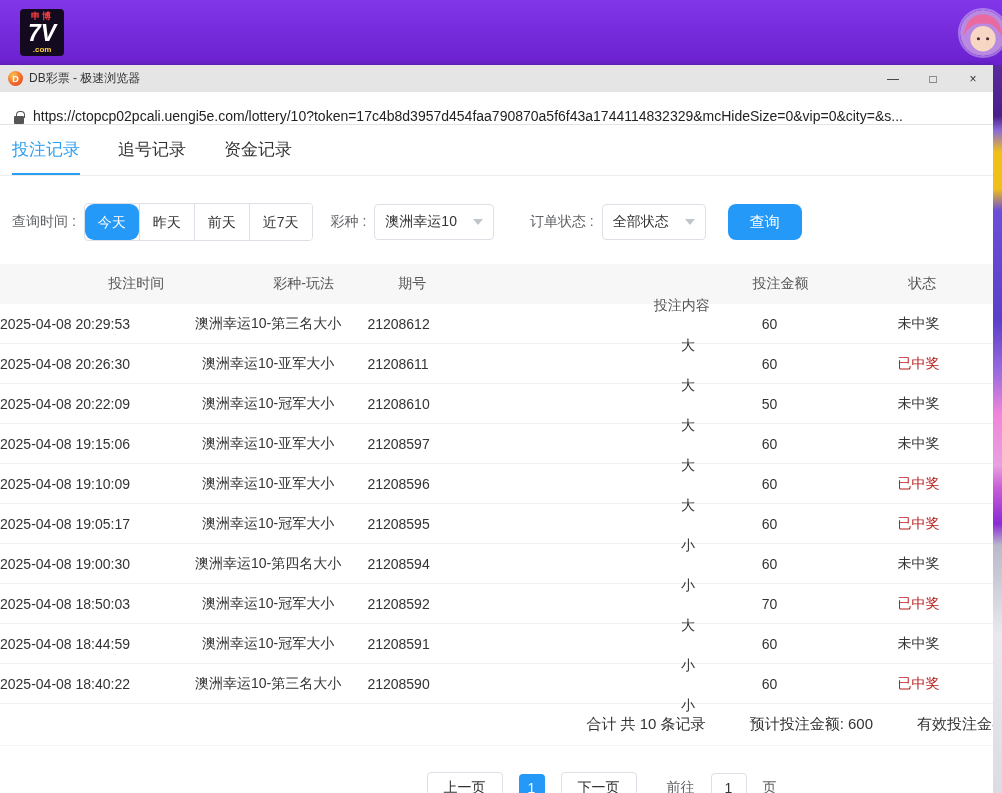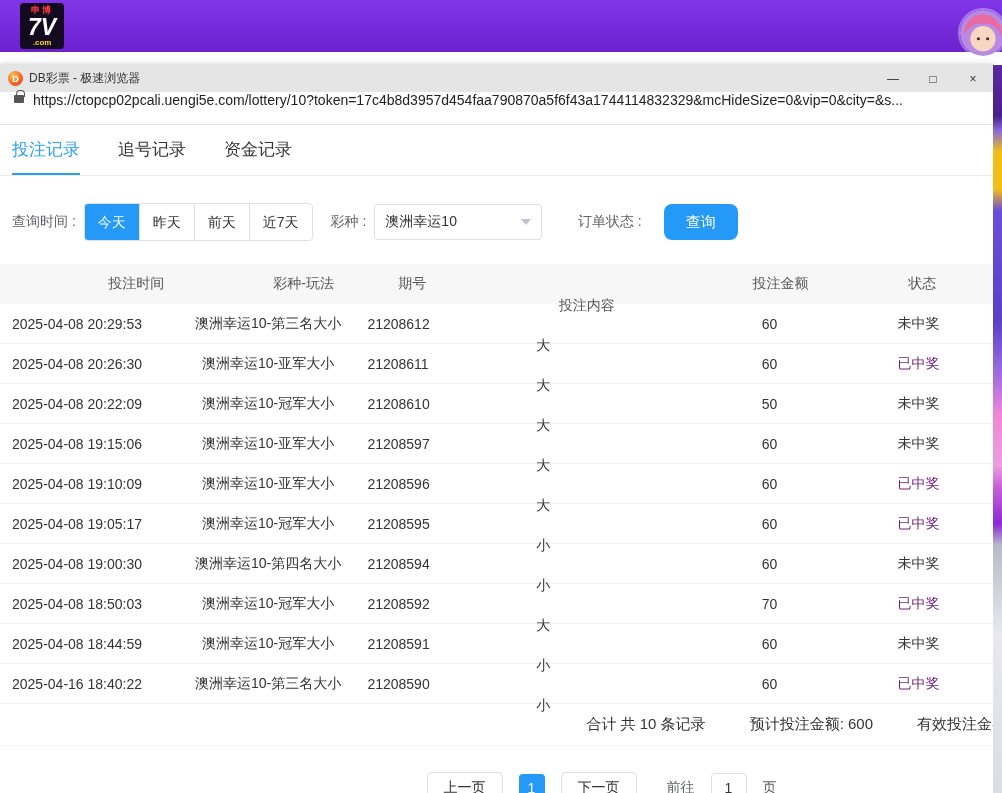--- a/index.html
+++ b/index.html
@@ -1,69 +1,69 @@
 <!DOCTYPE html>
 <html><head>
 <meta charset="utf-8">
 <style>
   *{margin:0;padding:0;box-sizing:border-box;}
   html,body{width:1002px;height:793px;}
   body{overflow:hidden;position:relative;background:#fff;font-family:"Liberation Sans","DejaVu Sans",sans-serif;}
 
   
-  .topbar{height:52px;background:linear-gradient(180deg,#8136e8,#6b21cf);display:flex;align-items:center;padding-left:20px;position:relative;}
+  .topbar{height:65px;background:linear-gradient(180deg,#8136e8,#6b21cf);display:flex;align-items:center;padding-left:20px;position:relative;}
   .logo{background:#140a20;border-radius:4px;padding:3px 8px 2px;text-align:center;line-height:1.05;cursor:pointer;}
   .logo-top{font-size:9px;color:#ff4040;font-weight:bold;letter-spacing:2px;}
   .logo-main{font-size:23px;font-weight:bold;font-style:italic;color:#fff;}
   .logo-sub{font-size:8px;color:#ffd23f;font-weight:bold;}
   .main-nav{display:flex;margin-left:14px;}
   .nav-item{color:#fff;font-weight:bold;font-size:15px;padding:0 16px;margin:0 7px;cursor:pointer;text-decoration:none;}
   .nav-item.hl{color:#b8cf3e;}
   .avatar{position:absolute;right:-6px;top:8px;width:50px;height:50px;border-radius:50%;overflow:hidden;cursor:pointer;border:2px solid rgba(255,255,255,.35);}
 
   
   .browser{position:absolute;left:0;top:65px;width:993px;height:728px;background:#fff;display:flex;flex-direction:column;box-shadow:0 0 6px rgba(0,0,0,.25);}
   .titlebar{height:27px;background:#e5e5e6;display:flex;align-items:center;padding-left:8px;font-size:12px;color:#333;flex:0 0 auto;}
   .favicon{width:15px;height:15px;border-radius:50%;background:radial-gradient(circle at 35% 30%,#ffc14d,#f26a2a 55%,#d43a1f);color:#fff;font-size:9px;font-weight:bold;display:flex;align-items:center;justify-content:center;margin-right:6px;}
   .win-controls{margin-left:auto;display:flex;}
   .win-btn{width:40px;height:27px;display:flex;align-items:center;justify-content:center;font-size:12px;color:#333;background:none;border:none;cursor:pointer;font-family:inherit;}
-  .addressbar{height:33px;background:#fff;border-bottom:1px solid #e3e3e3;display:flex;align-items:flex-start;padding:0 12px;font-size:14px;color:#222;flex:0 0 auto;cursor:text;}
+  .addressbar{height:33px;background:#fff;border-bottom:1px solid #e3e3e3;display:flex;align-items:flex-end;padding:0 12px;font-size:14px;color:#222;flex:0 0 auto;cursor:text;}
   .lock{width:10px;height:8px;background:#555;border-radius:1px;position:relative;margin:3px 9px 0 2px;flex:0 0 auto;}
   .lock::before{content:"";position:absolute;top:-5px;left:1.5px;width:7px;height:6px;border:1.5px solid #555;border-bottom:none;border-radius:4px 4px 0 0;}
   .url{white-space:nowrap;overflow:hidden;}
 
   
   .content{flex:1;background:#fff;overflow:hidden;}
   .tabs{display:flex;padding-left:12px;border-bottom:1px solid #ececec;height:51px;align-items:flex-end;}
   .tab{font-size:17px;color:#333;padding-bottom:14px;margin-right:38px;cursor:pointer;}
   .tab.active{color:#2b9ff2;border-bottom:2px solid #2b9ff2;padding-bottom:12px;}
 
   .filter-row{display:flex;align-items:center;margin:27px 0 0 12px;font-size:14px;color:#606266;}
   .btn-group{display:flex;border:1px solid #dcdfe6;border-radius:4px;overflow:hidden;margin:0 18px 0 8px;background:#fff;}
   .seg{padding:0 13px;height:36px;line-height:34px;font-size:14px;color:#333;background:#fff;border:none;border-left:1px solid #dcdfe6;cursor:pointer;font-family:inherit;}
   .seg:first-child{border-left:none;}
-  .seg.active{background:#2599f8;color:#fff;}
-  .select{display:flex;align-items:center;border:1px solid #dcdfe6;border-radius:4px;height:36px;padding:0 10px;margin-left:8px;color:#333;cursor:pointer;background:#fff;gap:48px;}
+  .seg.active{background:#2599f8;color:#fff;border-radius:9px;}
+  .select{display:flex;align-items:center;border:1px solid #dcdfe6;border-radius:4px;height:36px;padding:0 10px;margin-left:8px;color:#333;cursor:pointer;background:#fff;}
   .select .val{margin-right:16px;}
   .caret{width:0;height:0;border-left:5px solid transparent;border-right:5px solid transparent;border-top:6px solid #c0c4cc;}
   .lbl-status{margin-left:36px;}
   .search-btn{margin-left:22px;width:74px;height:36px;background:#2599f8;color:#fff;border:none;border-radius:8px;font-size:15px;cursor:pointer;font-family:inherit;}
 
   .table{margin-top:23px;font-size:14px;color:#333;}
   .thead{display:flex;height:40px;align-items:center;background:#f7f7f8;color:#555;}
   .trow{display:flex;height:40px;align-items:center;border-bottom:1px solid #f1f1f1;}
   .cell{overflow:hidden;white-space:nowrap;}
-  .c0{width:17%;text-align:left;padding-left:12px;}
+  .c0{width:17%;text-align:left;}
   .thead .c0{text-align:center;padding-left:15px;margin-left:48px;}
   .c1{width:20%;text-align:center;}
   .c2{width:17%;}
-  .c3{width:16%;text-align:left;margin-top:44px;}
+  .c3{width:16%;text-align:right;margin-top:44px;}
   .c4{width:15%;text-align:center;}
   .c5{width:15%;text-align:center;}
-  .c5.won{color:#701a75;}
+  .c5.won{color:#b91c1c;}
 
   .summary{display:flex;justify-content:flex-end;align-items:center;height:42px;font-size:15px;color:#333;gap:44px;white-space:nowrap;overflow:hidden;border-bottom:1px solid #f6f6f6;padding-left:32px;}
   .summary .last{margin-right:-14px;}
 
   .pagination{display:flex;align-items:center;justify-content:center;margin-top:26px;gap:16px;font-size:14px;color:#606266;transform:translateX(105px);}
   .page-btn{height:32px;padding:0 16px;border:1px solid #dcdfe6;border-radius:4px;background:#fff;color:#333;font-size:14px;cursor:pointer;font-family:inherit;}
   .page-cur{width:26px;height:28px;background:#2599f8;color:#fff;border-radius:4px;display:flex;align-items:center;justify-content:center;cursor:pointer;}
   .goto-label{margin-left:14px;}
   .goto-input{width:36px;height:30px;border:1px solid #dcdfe6;border-radius:4px;text-align:center;font-size:14px;color:#333;font-family:inherit;}
 
@@ -129,20 +129,24 @@
             <button class="seg">昨天</button>
             <button class="seg">前天</button>
             <button class="seg">近7天</button>
           </div>
         <span>彩种 :</span>
         <div class="select">
           <span class="val">澳洲幸运10</span>
           <i class="caret"></i>
         </div>
         <span class="lbl-status">订单状态 :</span>
+        <div class="select">
+          <span class="val">全部状态</span>
+          <i class="caret"></i>
+        </div>
         <button class="search-btn">查询</button>
       </div>
 
       <div class="table">
         <div class="thead">
             <div class="cell c0">投注时间</div>
             <div class="cell c1">彩种-玩法</div>
             <div class="cell c2">期号</div>
             <div class="cell c3">投注内容</div>
             <div class="cell c4">投注金额</div>
@@ -215,21 +219,21 @@
             </div>
             <div class="trow">
               <div class="cell c0">2025-04-08 18:44:59</div>
               <div class="cell c1">澳洲幸运10-冠军大小</div>
               <div class="cell c2">21208591</div>
               <div class="cell c3">小</div>
               <div class="cell c4">60</div>
               <div class="cell c5">未中奖</div>
             </div>
             <div class="trow">
-              <div class="cell c0">2025-04-16 18:40:22</div>
+              <div class="cell c0">2025-04-08 18:40:22</div>
               <div class="cell c1">澳洲幸运10-第三名大小</div>
               <div class="cell c2">21208590</div>
               <div class="cell c3">小</div>
               <div class="cell c4">60</div>
               <div class="cell c5 won">已中奖</div>
             </div>
           </div>
       </div>
 
       <div class="summary">

